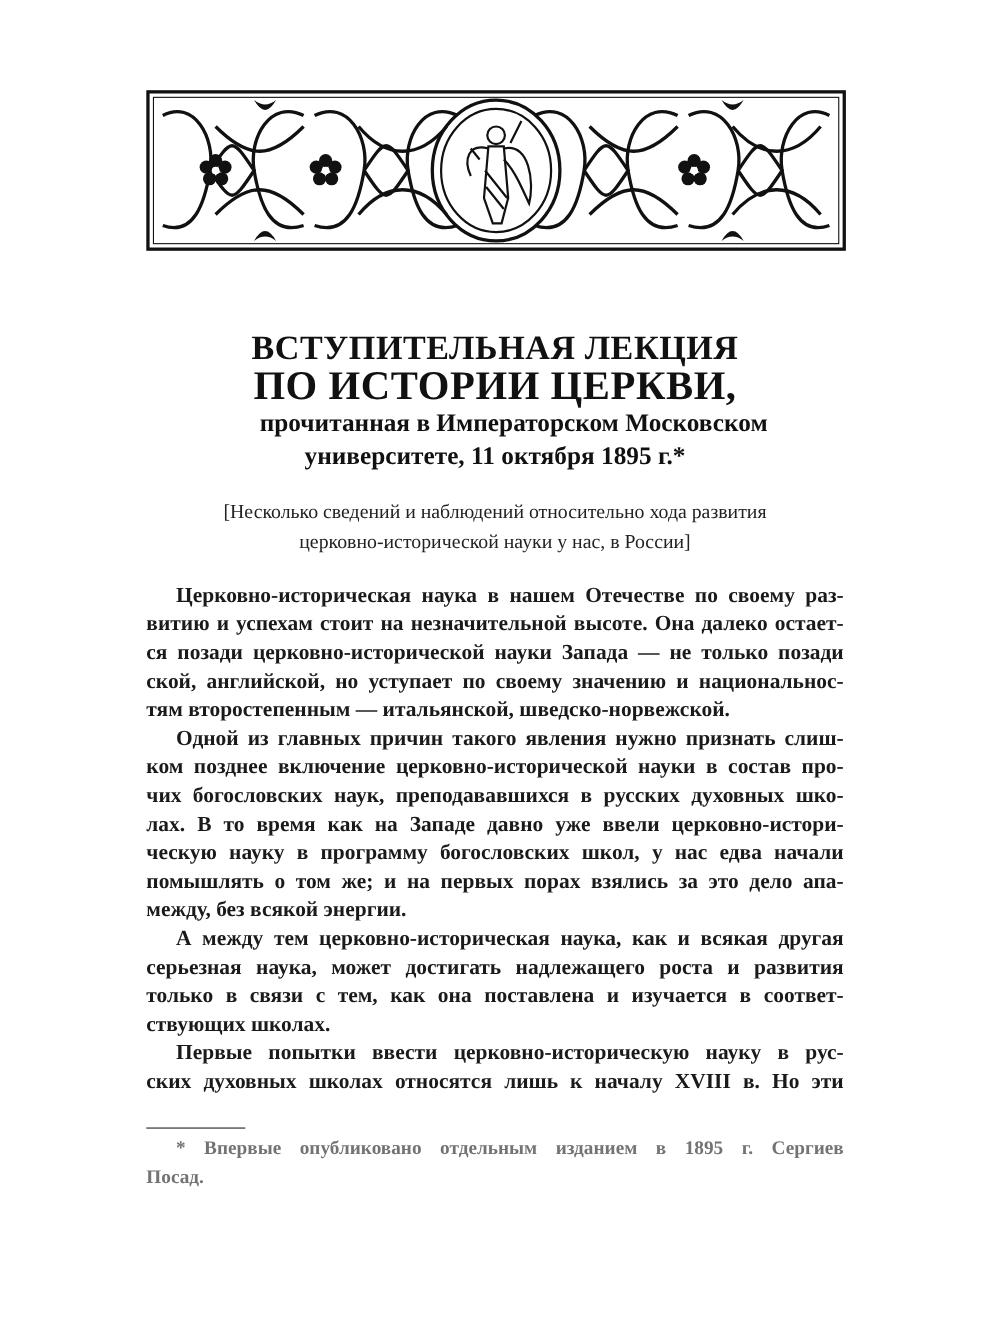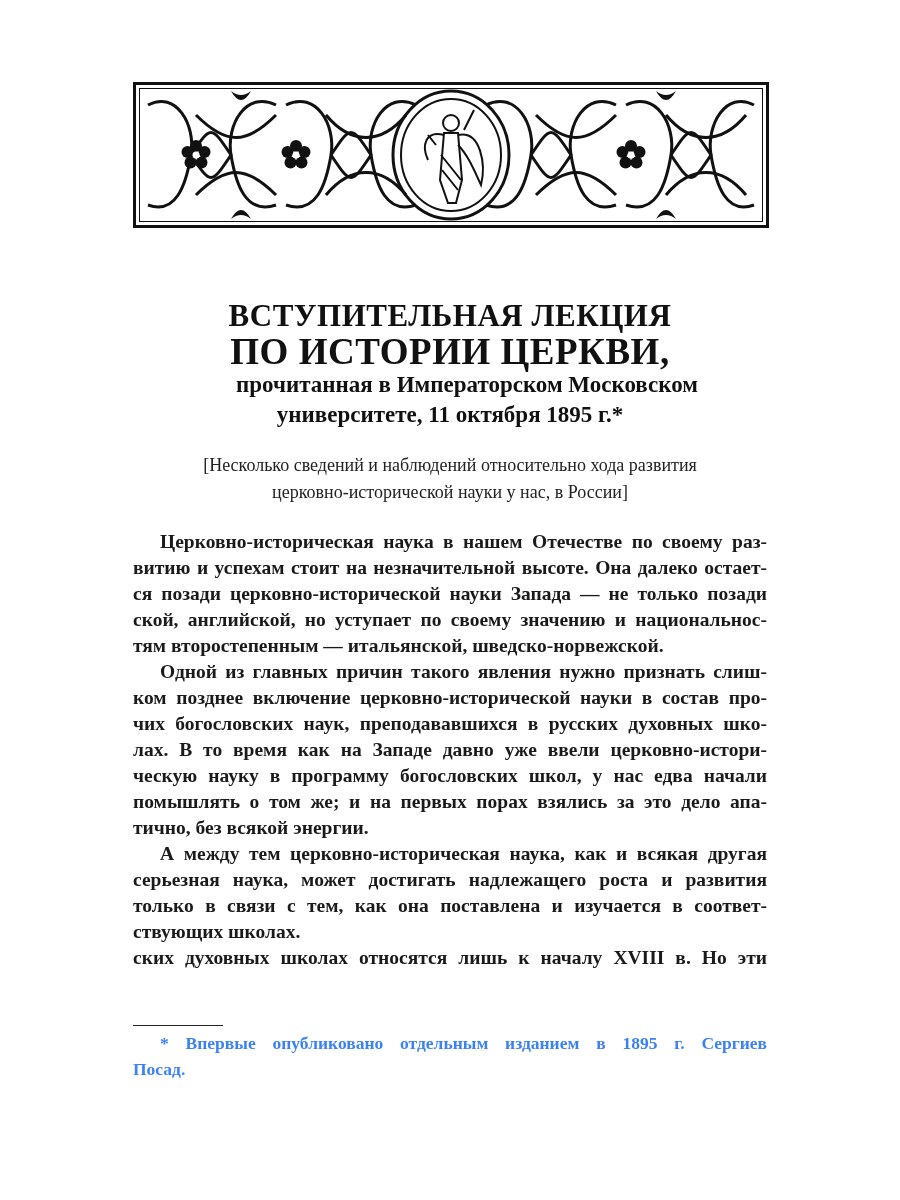--- a/index.html
+++ b/index.html
@@ -29,21 +29,21 @@
   .s1 { top: 452px; }
   .s2 { top: 479px; }
   .body-text {
     position: absolute; left: 133px; width: 634px; top: 529px;
     font-size: 19.5px; line-height: 26px; color: #1a1a1a;
   }
   .line { display: block; text-align: justify; text-align-last: justify; white-space: nowrap; height: 26px; overflow: visible; font-weight: bold; }
   .line.indent { padding-left: 27px; }
   .line.last { text-align-last: left; }
   .fn-rule { position: absolute; left: 133px; top: 1025px; width: 90px; height: 1px; background: #222; }
-  .footnote { position: absolute; left: 133px; width: 634px; top: 1031px; font-size: 17.5px; line-height: 25px; color: #3b82f6; }
+  .footnote { position: absolute; left: 133px; width: 634px; top: 1031px; font-size: 17.5px; line-height: 25px; color: #737373; }
 </style>
 </head>
 <body>
 
 <div class="ornament">
   <svg width="630" height="140" viewBox="0 0 630 140">
     <g fill="none" stroke="#111" stroke-width="3">
 
       <path d="M12 20 C40 5, 60 40, 55 70 C50 100, 40 130, 12 120"></path>
       <path d="M140 20 C110 5, 90 40, 95 70 C100 100, 110 130, 140 120"></path>
@@ -128,25 +128,26 @@
   <span class="line">витию и успехам стоит на незначительной высоте. Она далеко остает-</span>
   <span class="line">ся позади церковно-исторической науки Запада — не только позади</span>
   <span class="line">ской, английской, но уступает по своему значению и национальнос-</span>
   <span class="line last">тям второстепенным — итальянской, шведско-норвежской.</span>
   <span class="line indent">Одной из главных причин такого явления нужно признать слиш-</span>
   <span class="line">ком позднее включение церковно-исторической науки в состав про-</span>
   <span class="line">чих богословских наук, преподававшихся в русских духовных шко-</span>
   <span class="line">лах. В то время как на Западе давно уже ввели церковно-истори-</span>
   <span class="line">ческую науку в программу богословских школ, у нас едва начали</span>
   <span class="line">помышлять о том же; и на первых порах взялись за это дело апа-</span>
-  <span class="line last">тично, без всякой энергии.</span>
+  <span class="line last">между, без всякой энергии.</span>
   <span class="line indent">А между тем церковно-историческая наука, как и всякая другая</span>
   <span class="line">серьезная наука, может достигать надлежащего роста и развития</span>
   <span class="line">только в связи с тем, как она поставлена и изучается в соответ-</span>
   <span class="line last">ствующих школах.</span>
+  <span class="line indent">Первые попытки ввести церковно-историческую науку в рус-</span>
   <span class="line">ских духовных школах относятся лишь к началу XVIII в. Но эти</span>
 </div>
 
 <div class="fn-rule"></div>
 <div class="footnote">
   <span class="line indent">* Впервые опубликовано отдельным изданием в 1895 г. Сергиев</span>
   <span class="line last">Посад.</span>
 </div>
 
 </body></html>

